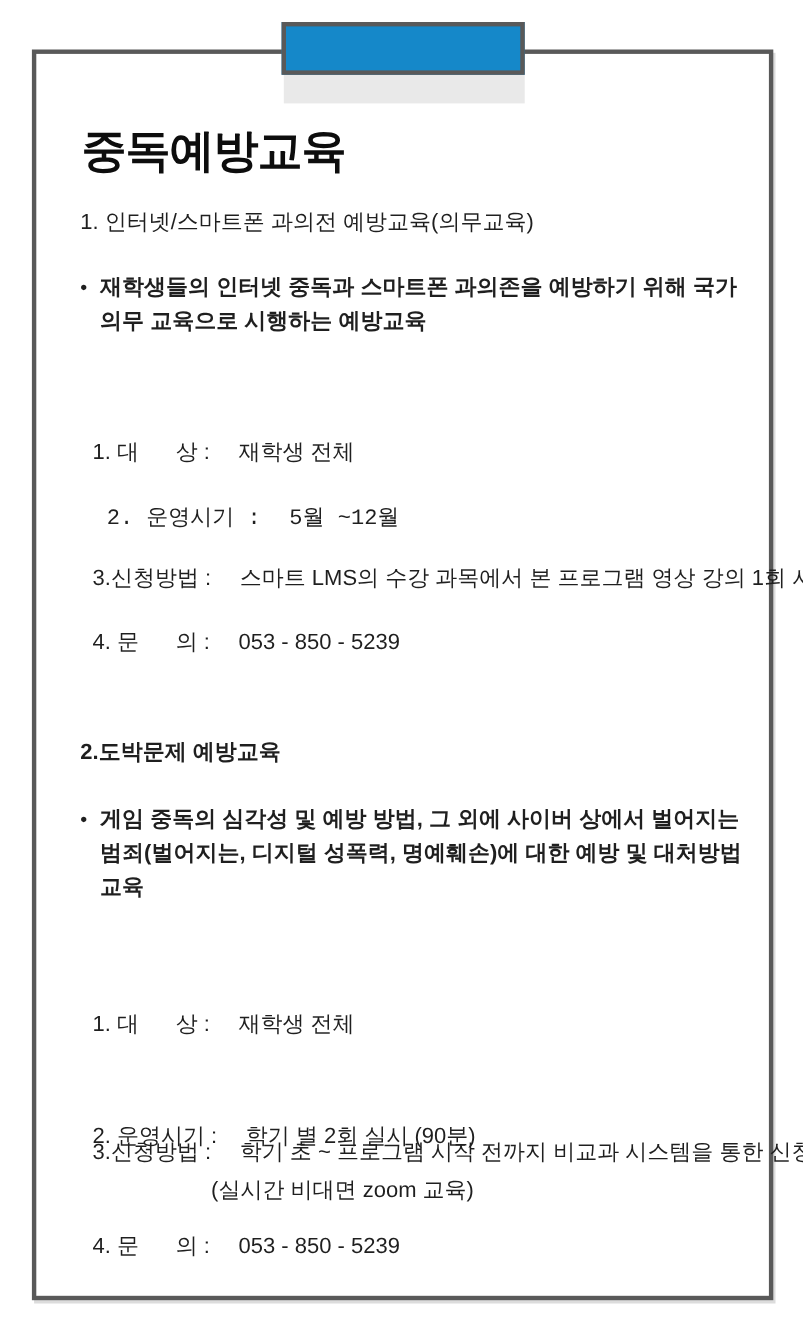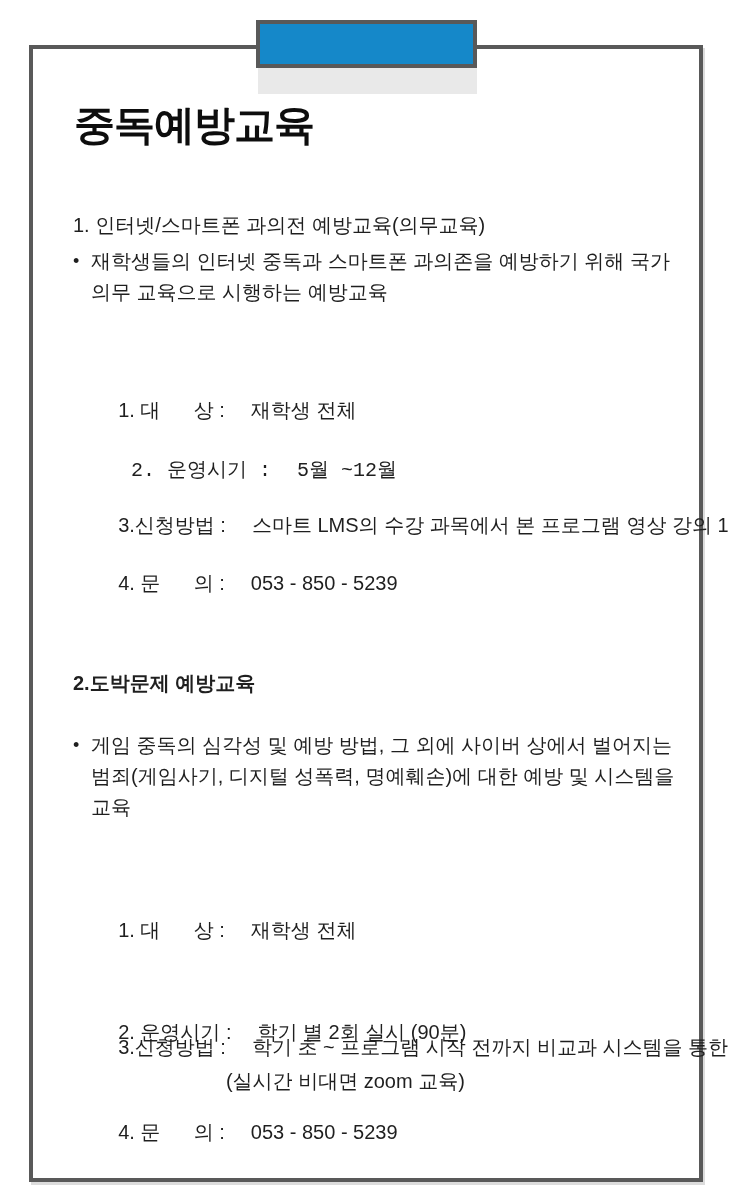--- a/index.html
+++ b/index.html
@@ -42,21 +42,21 @@
     top: 20px;
     width: 221px;
     height: 48px;
     background: #1588c9;
     border: 4px solid #595959;
     box-sizing: border-box;
   }
 
   .page-title {
     left: 74px;
-    top: 98px;
+    top: 110px;
     font-size: 41px;
     font-weight: 800;
     letter-spacing: -1px;
     color: #0d0d0d;
     white-space: pre;
   }
 
   .sec-heading {
     left: 73px;
     font-size: 20px;
@@ -69,40 +69,41 @@
     display: flex;
     font-size: 20px;
     line-height: 31px;
   }
   .bullet-marker {
     flex: 0 0 18px;
     font-size: 18px;
   }
   .bullet-text {
     white-space: pre-wrap;
+    font-weight: bold;
   }
 
   .row {
     left: 73px;
     font-size: 20px;
     white-space: pre;
   }
-  .row .lbl { white-space: pre; margin-left: 34px; }
+  .row .lbl { white-space: pre; }
   .row .val { padding-left: 26px; white-space: pre; }
   .row .val-stack { display: inline-block; vertical-align: top; }
   .row .val2 {
     display: block;
     padding-left: 26px;
     margin-left: -26px;
     padding-top: 7px;
     white-space: pre;
   }
 
   
-  #s1-heading { top: 212px; }
+  #s1-heading { top: 188px; }
   #s1-bullet  { top: 246px; }
   #s1-row0 { top: 374px; }
   #s1-row1 { top: 433px; font-family: Liberation Mono, monospace; }
   #s1-row2 { top: 489px; }
   #s1-row3 { top: 547px; }
 
   #s2-heading { top: 670px; font-weight: bold; }
   #s2-bullet  { top: 730px; }
   #s2-row0 { top: 894px; }
   #s2-row1 { top: 996px; }
@@ -135,21 +136,21 @@
   <span class="lbl">3.신청방법 :</span><span class="val">스마트 LMS의 수강 과목에서 본 프로그램 영상 강의 1회 시청</span>
 </div>
 <div class="abs row" id="s1-row3">
   <span class="lbl">4. 문      의 :</span><span class="val">053 - 850 - 5239</span>
 </div>
 
 <div class="abs sec-heading" id="s2-heading">2.도박문제 예방교육</div>
 
 <div class="abs bullet" id="s2-bullet">
   <span class="bullet-marker">•</span>
-  <span class="bullet-text">게임 중독의 심각성 및 예방 방법, 그 외에 사이버 상에서 벌어지는 범죄(게임사기, 디지털 성폭력, 명예훼손)에 대한 예방 및 시스템을 교육</span>
+  <span class="bullet-text">게임 중독의 심각성 및 예방 방법, 그 외에 사이버 상에서 벌어지는 범죄(벌어지는, 디지털 성폭력, 명예훼손)에 대한 예방 및 대처방법 교육</span>
 </div>
 
 <div class="abs row" id="s2-row0">
   <span class="lbl">1. 대      상 :</span><span class="val">재학생 전체</span>
 </div>
 <div class="abs row" id="s2-row1">
   <span class="lbl">2. 운영시기 :</span><span class="val">학기 별 2회 실시 (90분)</span>
 </div>
 <div class="abs row" id="s2-row2">
   <span class="lbl">3.신청방법 :</span><span class="val-stack"><span class="val">학기 초 ~ 프로그램 시작 전까지 비교과 시스템을 통한 신청</span><span class="val2">(실시간 비대면 zoom 교육)</span></span>

